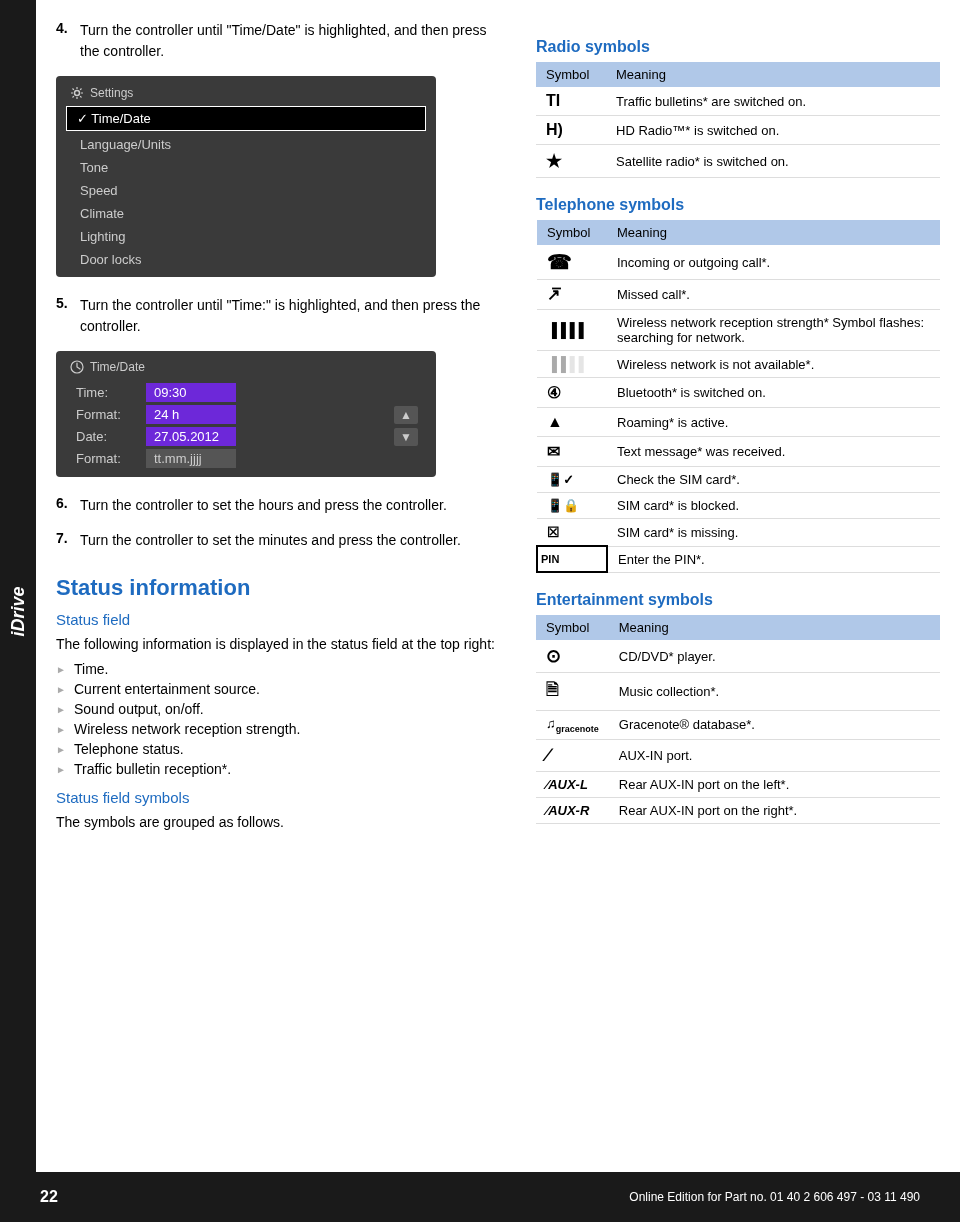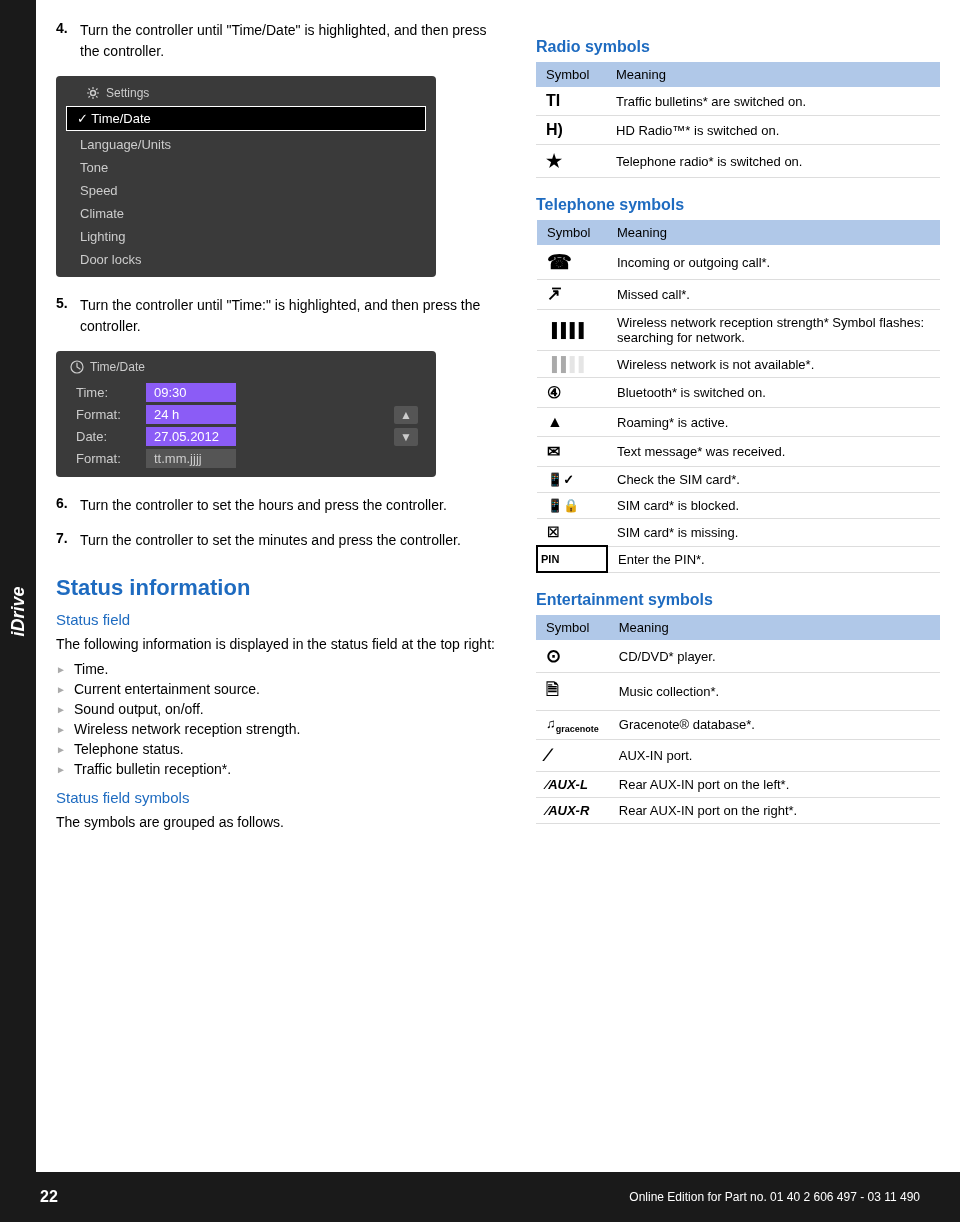--- a/index.html
+++ b/index.html
@@ -73,21 +73,21 @@
     .screenshot-box {
       background: #3a3a3a;
       border-radius: 4px;
       margin: 10px 0 18px 0;
       padding: 6px 0;
       width: 380px;
     }
     .screenshot-title {
       color: #ccc;
       font-size: 12px;
-      padding: 4px 30px;
+      padding: 4px 14px;
       display: flex;
       align-items: flex-end;
       gap: 6px;
     }
     .menu-item {
       padding: 4px 14px 4px 24px;
       font-size: 13px;
       color: #ccc;
     }
     .menu-item.highlighted {
@@ -118,21 +118,21 @@
       display: flex;
       align-items: center;
       margin: 3px 10px;
       font-size: 13px;
     }
     .time-label {
       color: #ccc;
       width: 70px;
     }
     .time-value {
-      background: #8b5cf6;
+      background: #6d28d9;
       color: #fff;
       padding: 2px 8px;
       min-width: 90px;
     }
     .time-value.format-value {
       background: #555;
       color: #ccc;
     }
 
     
@@ -365,21 +365,21 @@
         <tr>
           <td style="font-weight:bold;font-size:16px;">TI</td>
           <td>Traffic bulletins* are switched on.</td>
         </tr>
         <tr>
           <td style="font-size:16px;">H)</td>
           <td>HD Radio™* is switched on.</td>
         </tr>
         <tr>
           <td style="font-size:18px;">★</td>
-          <td>Telephone radio* is switched on.</td>
+          <td>Satellite radio* is switched on.</td>
         </tr>
       </tbody>
     </table>
 
     <div class="symbol-section-title">Telephone symbols</div>
     <table class="symbol-table">
       <thead>
         <tr>
           <th>Symbol</th>
           <th>Meaning</th>

